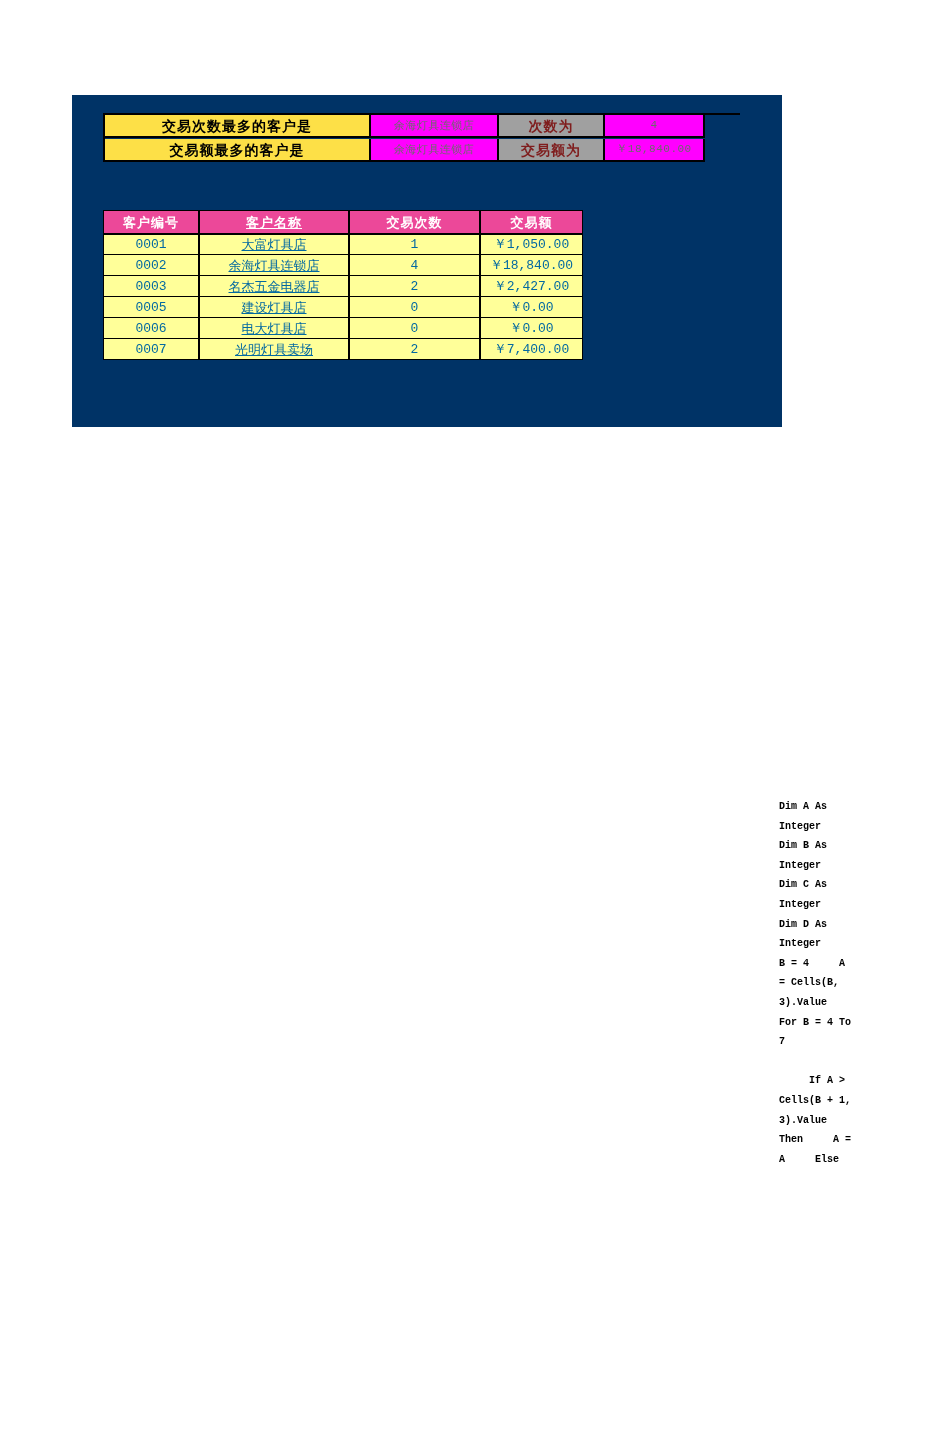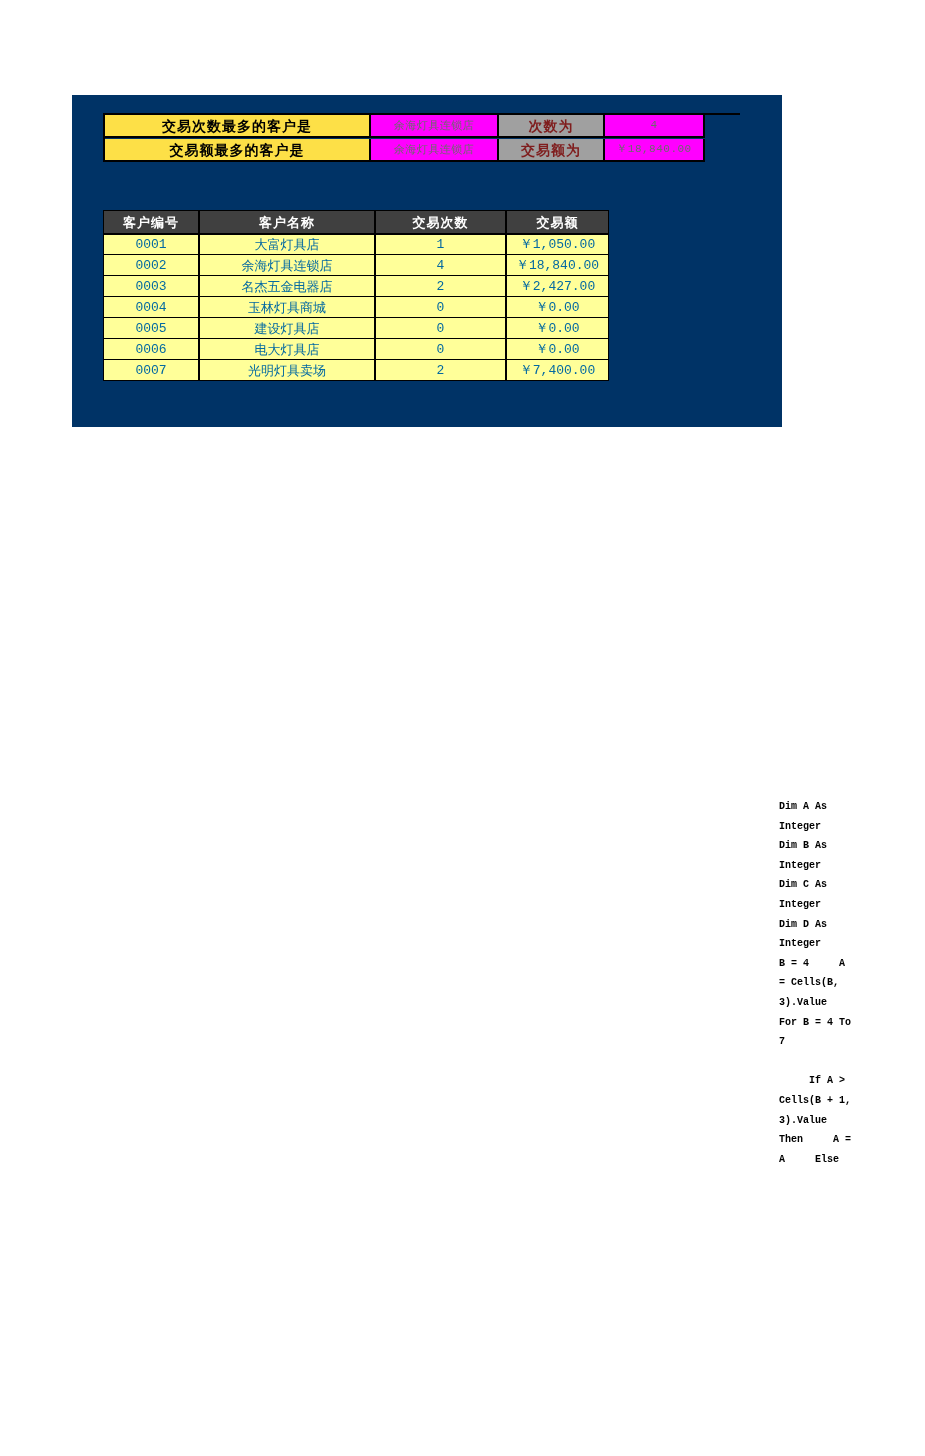--- a/index.html
+++ b/index.html
@@ -98,38 +98,38 @@
     box-sizing: border-box;
     height: 21px;
     padding: 0 4px;
     font-size: 13px;
     line-height: 1;
     white-space: nowrap;
     text-align: center;
     vertical-align: middle;
   }
   #customer-table thead th {
-    background: #404040;
+    background: #ec4899;
     color: #ffffff;
     font-weight: bold;
     letter-spacing: 1px;
     height: 24px;
     border: 1px solid #000000;
   }
   #customer-table tbody td {
     background: #ffff99;
     color: #0369a1;
     border: 1px solid #000000;
     border-top: 1px solid #000000;
   }
   #customer-table tbody tr td { border-top: 0; }
   #customer-table tbody tr:first-child td { border-top: 1px solid #000000; }
 
   .col-id     { width: 96px; }
-  .col-name   { width: 176px; }
+  .col-name   { width: 150px; text-decoration: underline; }
   .col-count  { width: 131px; }
   .col-amount { width: 103px; margin-top: 16px; }
 
   td.amount-cell {
     font-family: "Liberation Mono", "DejaVu Sans Mono", monospace;
     font-size: 12px;
   }
   td.count-cell {
     font-family: "Liberation Mono", "DejaVu Sans Mono", monospace;
     font-size: 12px;
@@ -199,26 +199,20 @@
         <td class="col-count count-cell">4</td>
         <td class="col-amount amount-cell">￥18,840.00</td>
       </tr>
       <tr>
         <td class="col-id id-cell">0003</td>
         <td class="col-name">名杰五金电器店</td>
         <td class="col-count count-cell">2</td>
         <td class="col-amount amount-cell">￥2,427.00</td>
       </tr>
       <tr>
-        <td class="col-id id-cell">0004</td>
-        <td class="col-name">玉林灯具商城</td>
-        <td class="col-count count-cell">0</td>
-        <td class="col-amount amount-cell">￥0.00</td>
-      </tr>
-      <tr>
         <td class="col-id id-cell">0005</td>
         <td class="col-name">建设灯具店</td>
         <td class="col-count count-cell">0</td>
         <td class="col-amount amount-cell">￥0.00</td>
       </tr>
       <tr>
         <td class="col-id id-cell">0006</td>
         <td class="col-name">电大灯具店</td>
         <td class="col-count count-cell">0</td>
         <td class="col-amount amount-cell">￥0.00</td>

